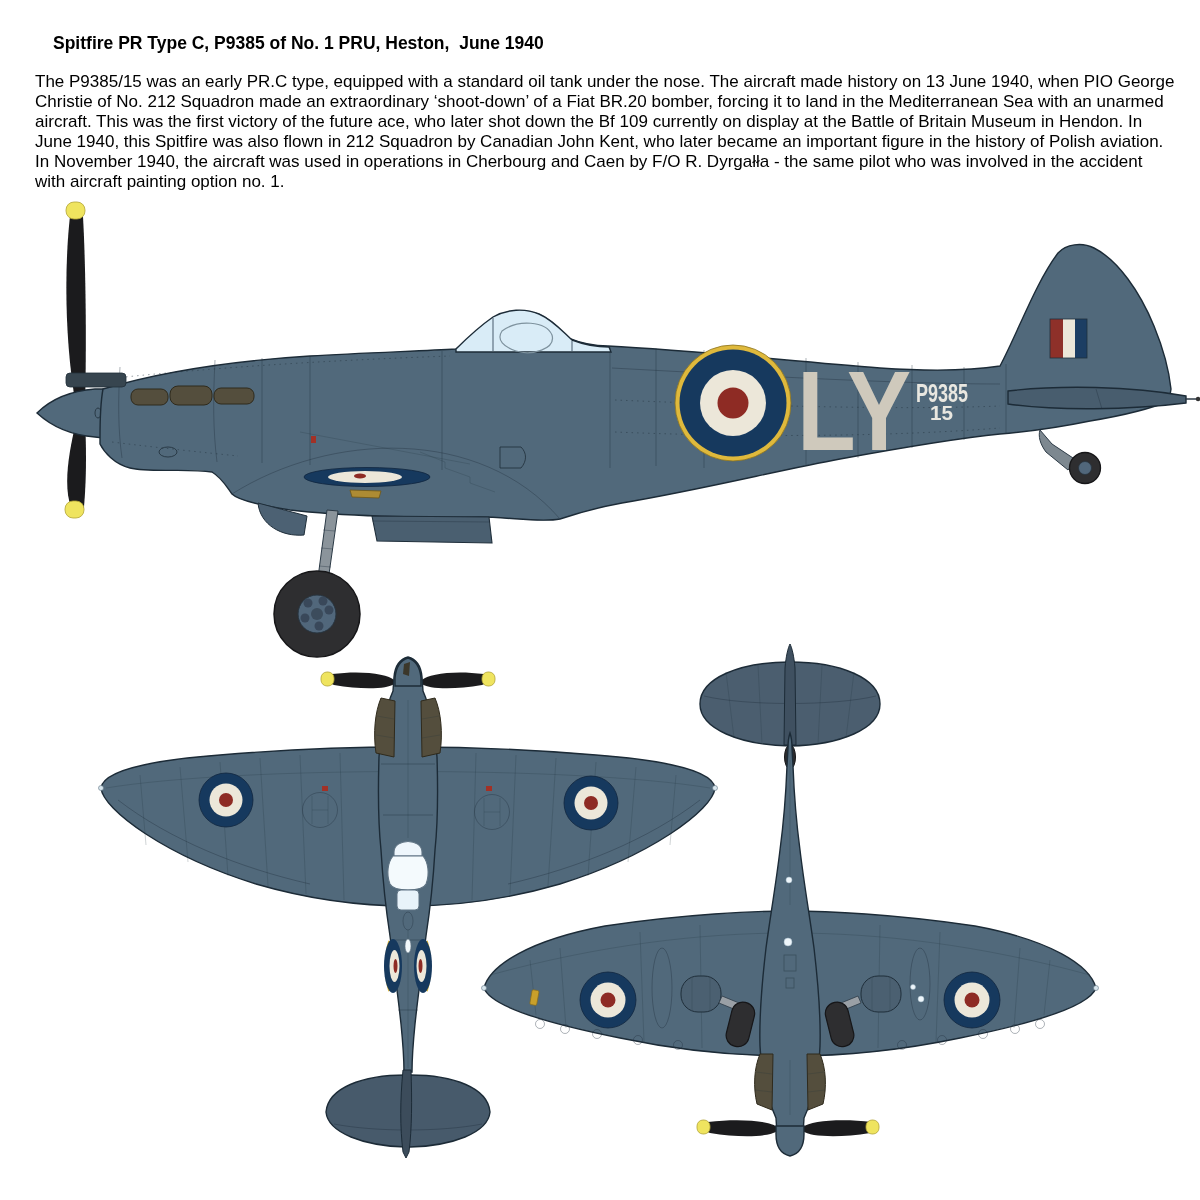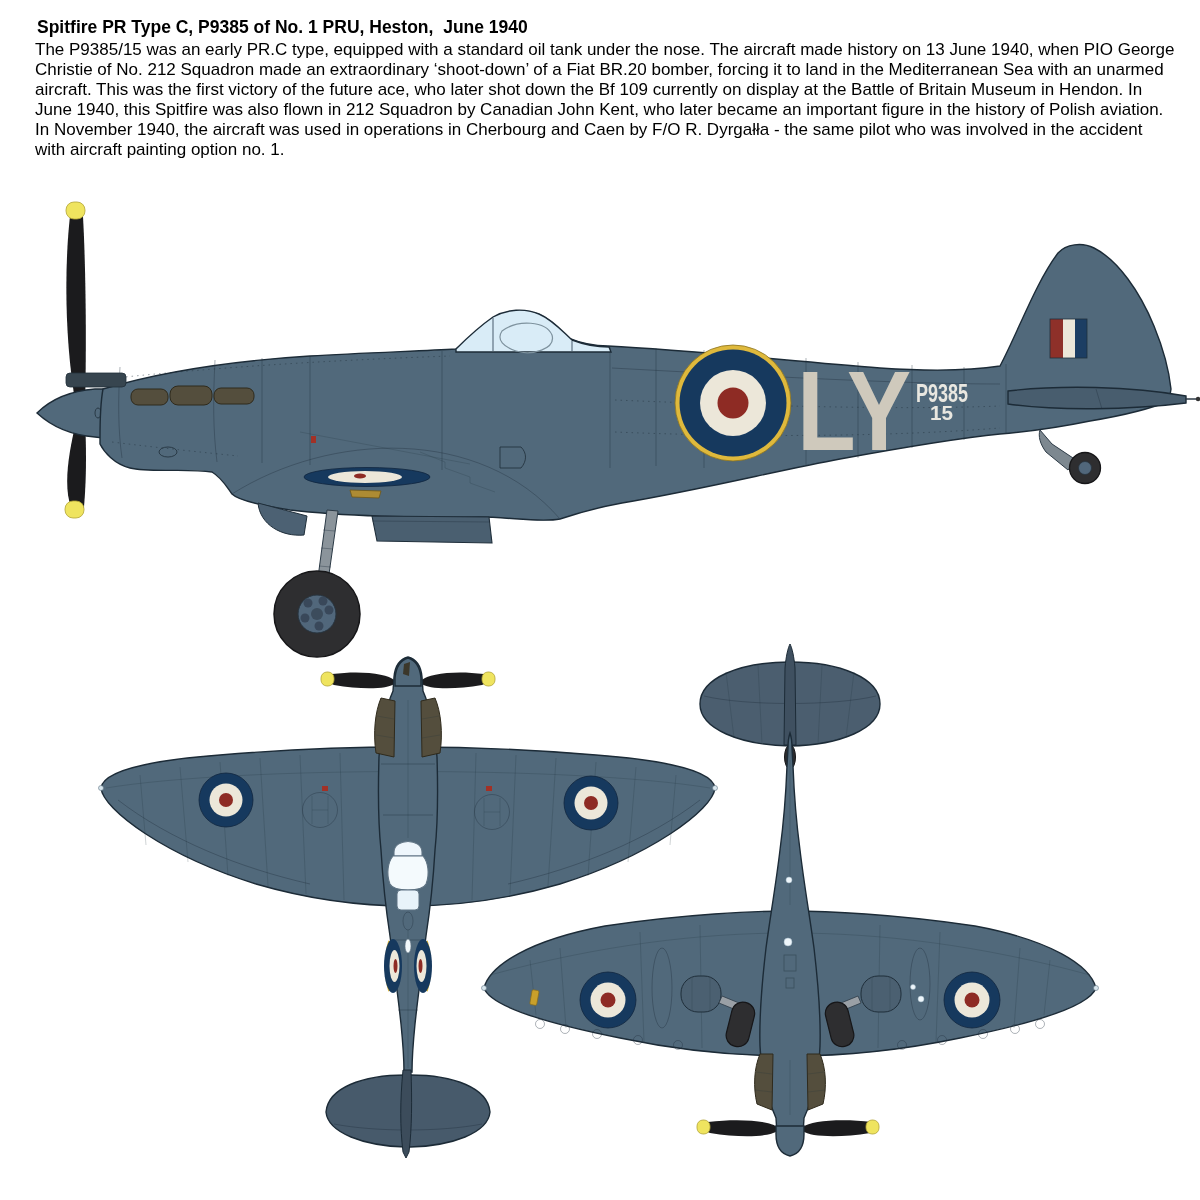--- a/index.html
+++ b/index.html
@@ -1,21 +1,21 @@
 <!DOCTYPE html>
 <html><head>
 <meta charset="utf-8">
 <style>
   html,body{margin:0;padding:0;}
   body{
     width:1200px;height:1200px;position:relative;background:#ffffff;
     font-family:"Liberation Sans",sans-serif;color:#000;overflow:hidden;
   }
   .header{position:absolute;left:35px;top:14px;width:1140px;}
-  .header h1{font-size:17.5px;line-height:22px;margin:2px;font-weight:bold;white-space:pre-wrap;}
+  .header h1{font-size:17.5px;line-height:22px;margin:18px;font-weight:bold;white-space:pre-wrap;}
   .header p{font-size:17px;line-height:20px;margin:0 0 0 0;}
   svg{position:absolute;left:0;top:0;}
   svg text{font-family:"Liberation Sans",sans-serif;}
   .pl{fill:none;stroke:#1f2e3a;stroke-width:0.8;opacity:0.45;}
   .pl2{fill:none;stroke:#1f2e3a;stroke-width:0.7;opacity:0.3;}
   .riv{fill:none;stroke:#1f2e3a;stroke-width:0.9;stroke-dasharray:1.5 4;opacity:0.5;}
   .sil{stroke:#1c2b37;stroke-width:1.4;}
   .det{stroke:#1f2e3a;stroke-width:1;fill:none;opacity:0.8;}
 </style>
 </head>

